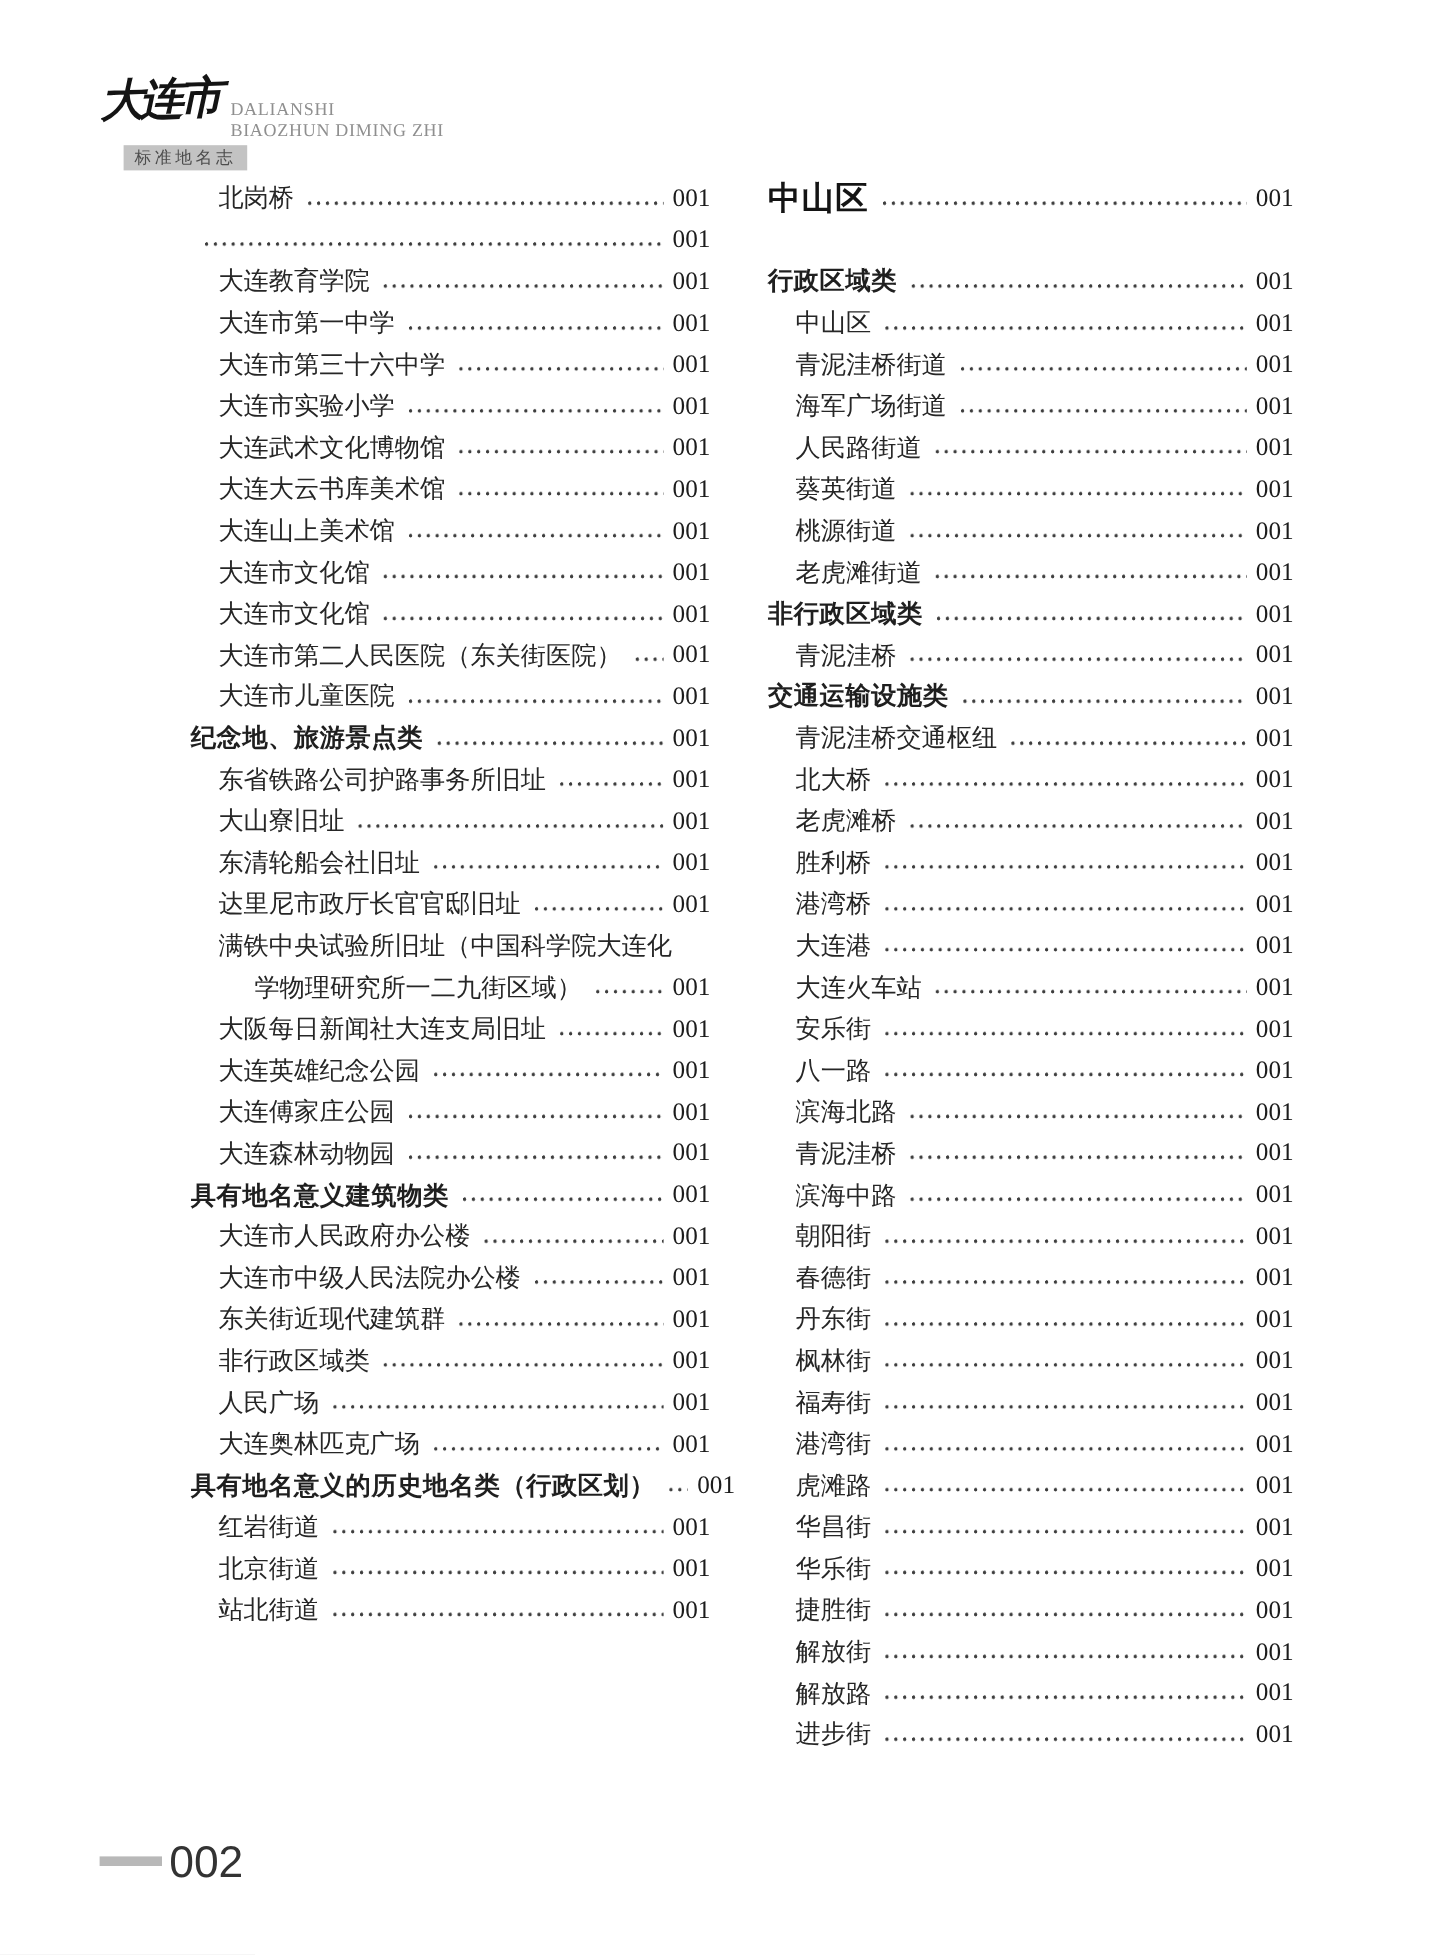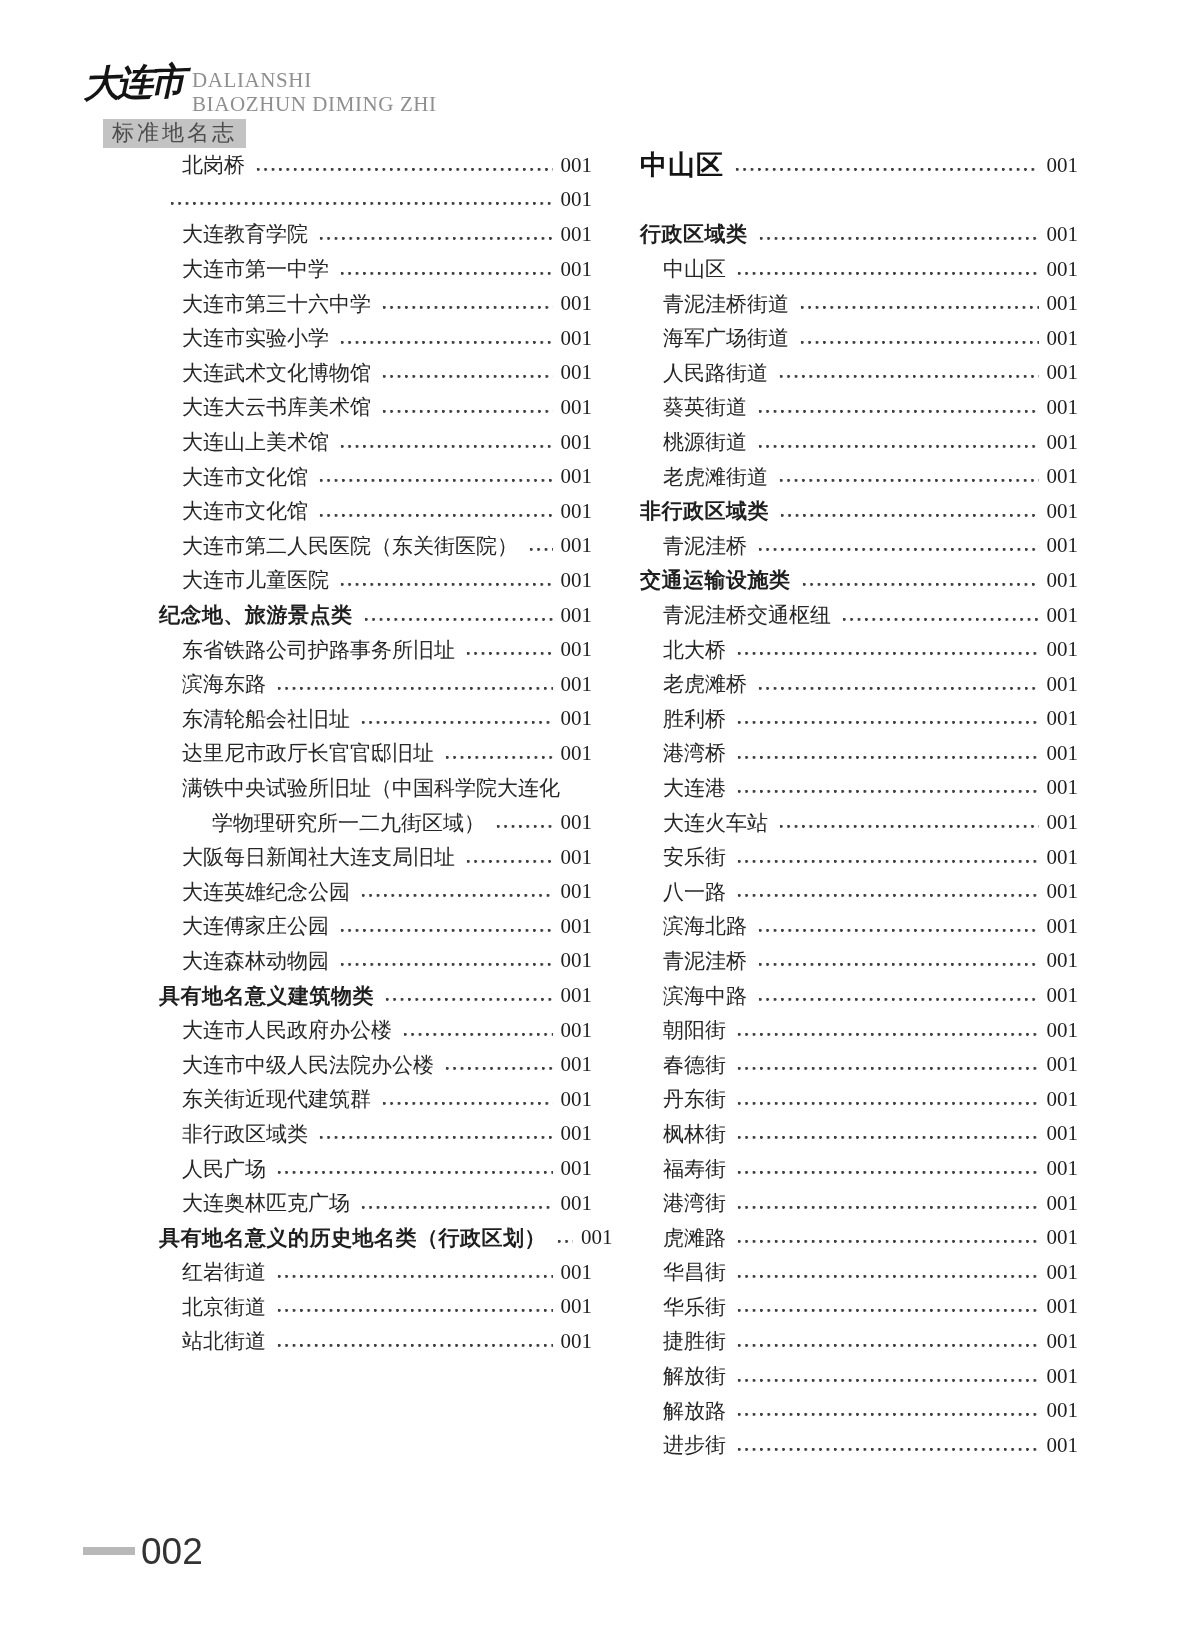--- a/index.html
+++ b/index.html
@@ -11,29 +11,29 @@
 
   
   .brand { position:absolute; left:83px; top:64px; }
   .brand-top { display:flex; align-items:flex-start; }
   .logo-cn {
     font-family:"DejaVu Serif", serif; font-weight:bold; font-style:italic;
     font-size:37px; line-height:1; letter-spacing:-4px; color:#141414;
     transform:rotate(-2deg);
   }
   .logo-en {
-    margin-left:10px; margin-top:5px; color:#8f8f8f;
-    font-size:21px; line-height:1.12; letter-spacing:0.6px;
+    margin-left:10px; margin-top:20px; color:#8f8f8f;
+    font-size:15px; line-height:1.12; letter-spacing:0.6px;
     font-family:"Liberation Serif", serif; text-transform:uppercase;
   }
   .logo-sub {
     display:inline-block; margin-left:20px; margin-top:3px;
     background:#c3c3c3; color:#4c4c4c;
     font-family:"Liberation Sans", sans-serif;
-    font-size:22px; line-height:1; padding:3px 9px 4px; letter-spacing:3px;
+    font-size:14px; line-height:1; padding:3px 9px 4px; letter-spacing:3px;
   }
 
   
   .col { position:absolute; top:148px; }
   #left-col  { left:159px; width:433px; }
   #right-col { left:640px; width:438px; }
 
   .row { display:flex; align-items:center; height:34.6px; font-size:21px; }
   .row .txt { white-space:nowrap; }
 
@@ -149,21 +149,21 @@
         <span class="txt">纪念地、旅游景点类</span>
         <span class="leader"></span>
         <span class="pg">001</span>
       </div>
       <div class="row item">
         <span class="txt">东省铁路公司护路事务所旧址</span>
         <span class="leader"></span>
         <span class="pg">001</span>
       </div>
       <div class="row item">
-        <span class="txt">滨海东路</span>
+        <span class="txt">大山寮旧址</span>
         <span class="leader"></span>
         <span class="pg">001</span>
       </div>
       <div class="row item">
         <span class="txt">东清轮船会社旧址</span>
         <span class="leader"></span>
         <span class="pg">001</span>
       </div>
       <div class="row item">
         <span class="txt">达里尼市政厅长官官邸旧址</span>

